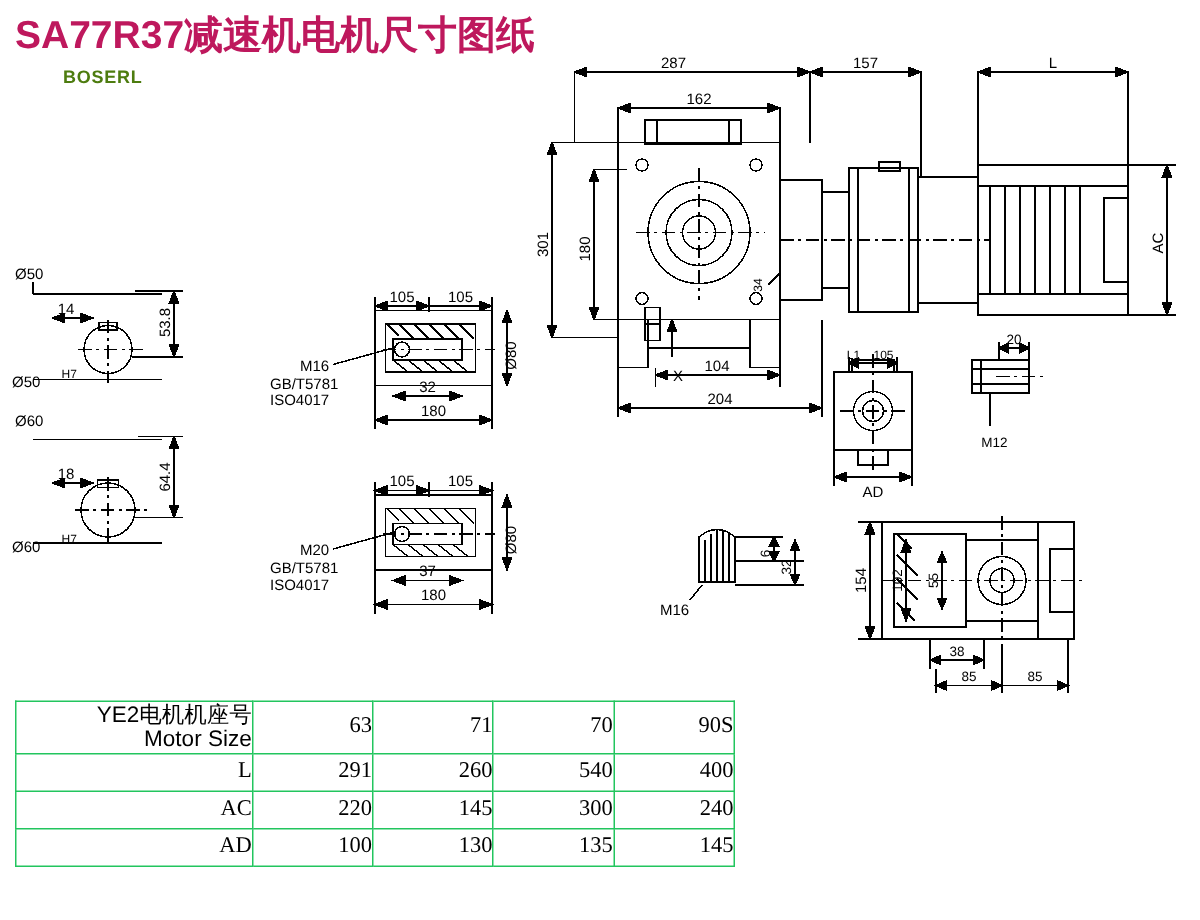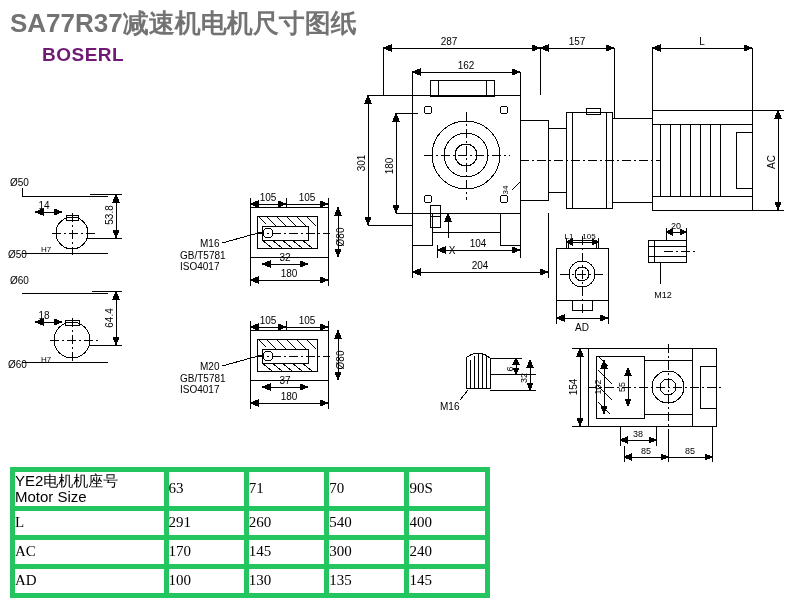--- a/index.html
+++ b/index.html
@@ -1,26 +1,26 @@
 <!DOCTYPE html>
 <html><head>
 <meta charset="utf-8">
 <style>
   html,body{margin:0;padding:0;background:#fff;}
   body{width:800px;height:613px;position:relative;font-family:"Liberation Sans",sans-serif;overflow:hidden;}
   .pg{position:absolute;left:0;top:0;width:800px;height:613px;}
-  #title{position:absolute;left:10px;top:6px;font-size:26px;font-weight:bold;letter-spacing:0px;color:#737373;font-family:"Liberation Sans",sans-serif;}
-  #logo{position:absolute;left:42px;top:44px;font-size:19px;font-weight:bold;color:#701a75;letter-spacing:0.5px;font-family:"Liberation Sans",sans-serif;}
+  #title{position:absolute;left:10px;top:6px;font-size:26px;font-weight:bold;letter-spacing:0px;color:#be185d;font-family:"Liberation Sans",sans-serif;}
+  #logo{position:absolute;left:42px;top:44px;font-size:12px;font-weight:bold;color:#4d7c0f;letter-spacing:0.5px;font-family:"Liberation Sans",sans-serif;}
   svg{position:absolute;left:0;top:0;}
   text{font-family:"Liberation Sans",sans-serif;font-size:10px;fill:#000;}
   .t9{font-size:9px;}
   .t8{font-size:8px;}
   
   #spec{position:absolute;left:10px;top:467px;width:480px;border-collapse:collapse;}
-  #spec td{border:5px solid #22c55e;text-align:left;font-size:15px;padding:1px 0;height:22px;font-family:"Liberation Serif",serif;}
+  #spec td{border:1px solid #22c55e;text-align:right;font-size:15px;padding:1px 0;height:22px;font-family:"Liberation Serif",serif;}
   #spec td.lbl{width:175px;font-size:15px;}
   #spec td.cn{font-family:"Liberation Sans",sans-serif;font-size:15px;line-height:1.05;}
   #spec td.val{width:88px;}
 </style>
 </head>
 <body>
 
 <div class="pg">
 
   <div id="title">SA77R37减速机电机尺寸图纸</div>
@@ -422,21 +422,21 @@
     </tr>
     <tr>
       <td class="lbl">L</td>
       <td class="val">291</td>
       <td class="val">260</td>
       <td class="val">540</td>
       <td class="val">400</td>
     </tr>
     <tr>
       <td class="lbl">AC</td>
-      <td class="val">170</td>
+      <td class="val">220</td>
       <td class="val">145</td>
       <td class="val">300</td>
       <td class="val">240</td>
     </tr>
     <tr>
       <td class="lbl">AD</td>
       <td class="val">100</td>
       <td class="val">130</td>
       <td class="val">135</td>
       <td class="val">145</td>

